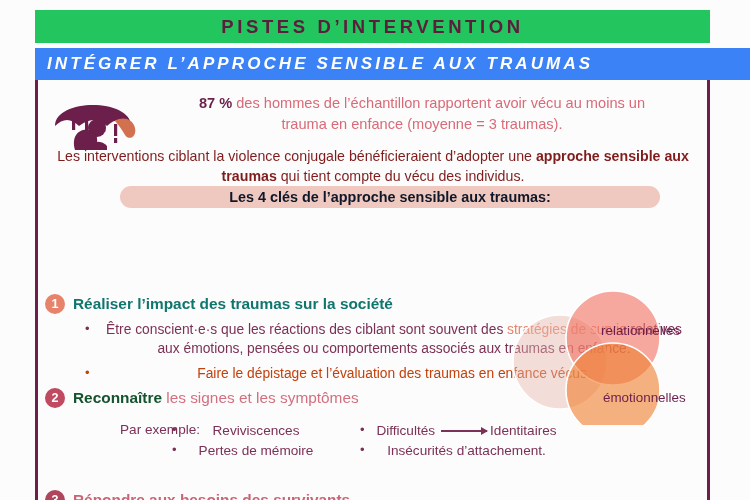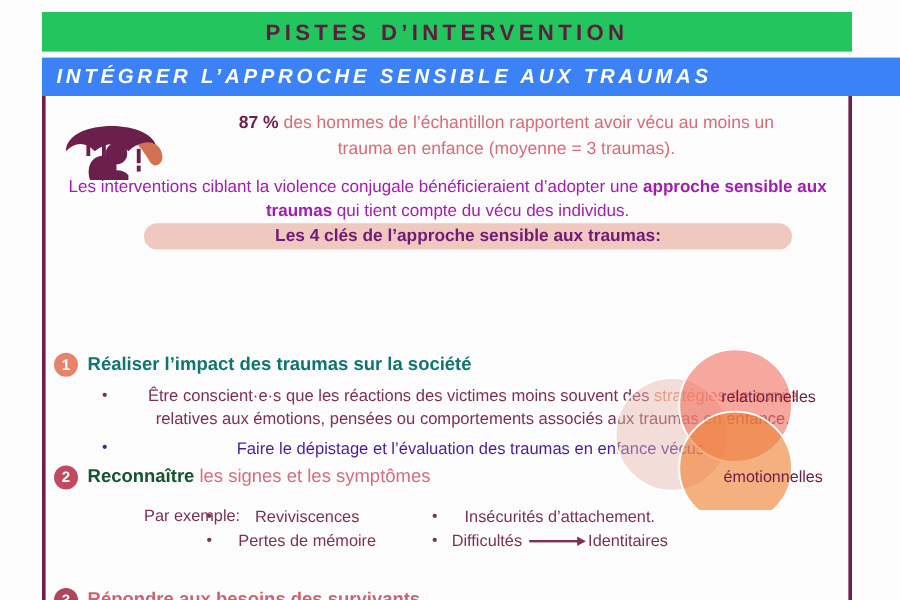--- a/index.html
+++ b/index.html
@@ -48,31 +48,31 @@
 
   
   .stat-text{
     position:absolute;left:117px;top:13px;width:540px;
     font-size:14.6px;line-height:21px;color:#d96a77;
   }
   .stat-text b{color:#6b1f4a;font-weight:bold;}
 
   .para{
     position:absolute;left:14px;top:66px;width:648px;
-    font-size:14.2px;line-height:20px;color:#a21caf;
+    font-size:14.2px;line-height:20px;color:#7f1d1d;
   }
   .para b{font-weight:bold;}
 
   
   .pill{
     position:absolute;left:85px;top:106px;width:540px;height:22px;
     background:#efc9bf;border-radius:11px;
     display:flex;align-items:center;justify-content:center;
   }
-  .pill span{color:#701a75;font-weight:bold;font-size:14.4px;}
+  .pill span{color:#0f172a;font-weight:bold;font-size:14.4px;}
 
   
   .key{position:absolute;display:flex;align-items:center;}
   .badge{
     width:20px;height:20px;border-radius:50%;
     display:flex;align-items:center;justify-content:center;
     color:#ffffff;font-weight:bold;font-size:12.6px;flex:none;
   }
   .key-label{margin-left:8px;font-size:15.4px;white-space:nowrap;}
   .key-label b{font-weight:bold;}
@@ -97,21 +97,21 @@
     content:"\2022";position:absolute;left:0;top:-1px;font-size:13px;
   }
 
   .b1{
     position:absolute;left:50px;top:240px;width:605px;
     font-size:13.8px;line-height:19px;color:#7b3055;
   }
   .b1 .hl{color:#e8836b;}
   .b2{
     position:absolute;left:50px;top:284px;width:605px;
-    font-size:13.8px;line-height:19px;color:#4c1d95;
+    font-size:13.8px;line-height:19px;color:#c2410c;
   }
 
   .example-row{
     position:absolute;left:45px;top:341px;width:470px;
     font-size:13.6px;color:#7b3055;
   }
   .ex-label{position:absolute;left:0px;top:1px;white-space:nowrap;margin-left:40px;}
   .ex-col-a{position:absolute;left:92px;top:0px;width:155px;line-height:20px;}
   .ex-col-b{position:absolute;left:280px;top:0px;width:200px;line-height:20px;}
   .arrow-wrap{display:inline-flex;align-items:center;white-space:nowrap;}
@@ -177,21 +177,21 @@
     <div class="pill">
       <span>Les 4 clés de l’approche sensible aux traumas:</span>
     </div>
 
     <div class="key k1">
       <div class="badge">1</div>
       <div class="key-label">Réaliser l’impact des traumas sur la société</div>
     </div>
     <div class="b1">
       <ul class="bl">
-        <li><span>Être conscient·e·s que les réactions des victimes moins souvent des </span><span class="hl">stratégies de survie</span><span> relatives aux émotions, pensées ou comportements associés aux traumas en enfance.</span></li>
+        <li><span>Être conscient·e·s que les réactions des ciblant sont souvent des </span><span class="hl">stratégies de survie</span><span> relatives aux émotions, pensées ou comportements associés aux traumas en enfance.</span></li>
       </ul>
     </div>
     <div class="b2">
       <ul class="bl">
         <li><span>Faire le dépistage et l’évaluation des traumas en enfance vécus.</span></li>
       </ul>
     </div>
 
     <div class="venn">
       <svg width="205" height="135" viewBox="0 0 205 135">
@@ -211,28 +211,28 @@
     <div class="example-row">
       <div class="ex-label">Par exemple:</div>
       <div class="ex-col-a">
         <ul class="bl">
           <li><span>Reviviscences</span></li>
           <li><span>Pertes de mémoire</span></li>
         </ul>
       </div>
       <div class="ex-col-b">
         <ul class="bl">
-          <li><span>Insécurités d’attachement.</span></li>
           <li>
             <span class="arrow-wrap">
               <span>Difficultés</span>
               <span class="arrow-line"></span>
               <span>Identitaires</span>
             </span>
           </li>
+          <li><span>Insécurités d’attachement.</span></li>
         </ul>
       </div>
     </div>
 
     <div class="key k3">
       <div class="badge">3</div>
       <div class="key-label">Répondre aux besoins des survivants</div>
     </div>
 
   </div>

